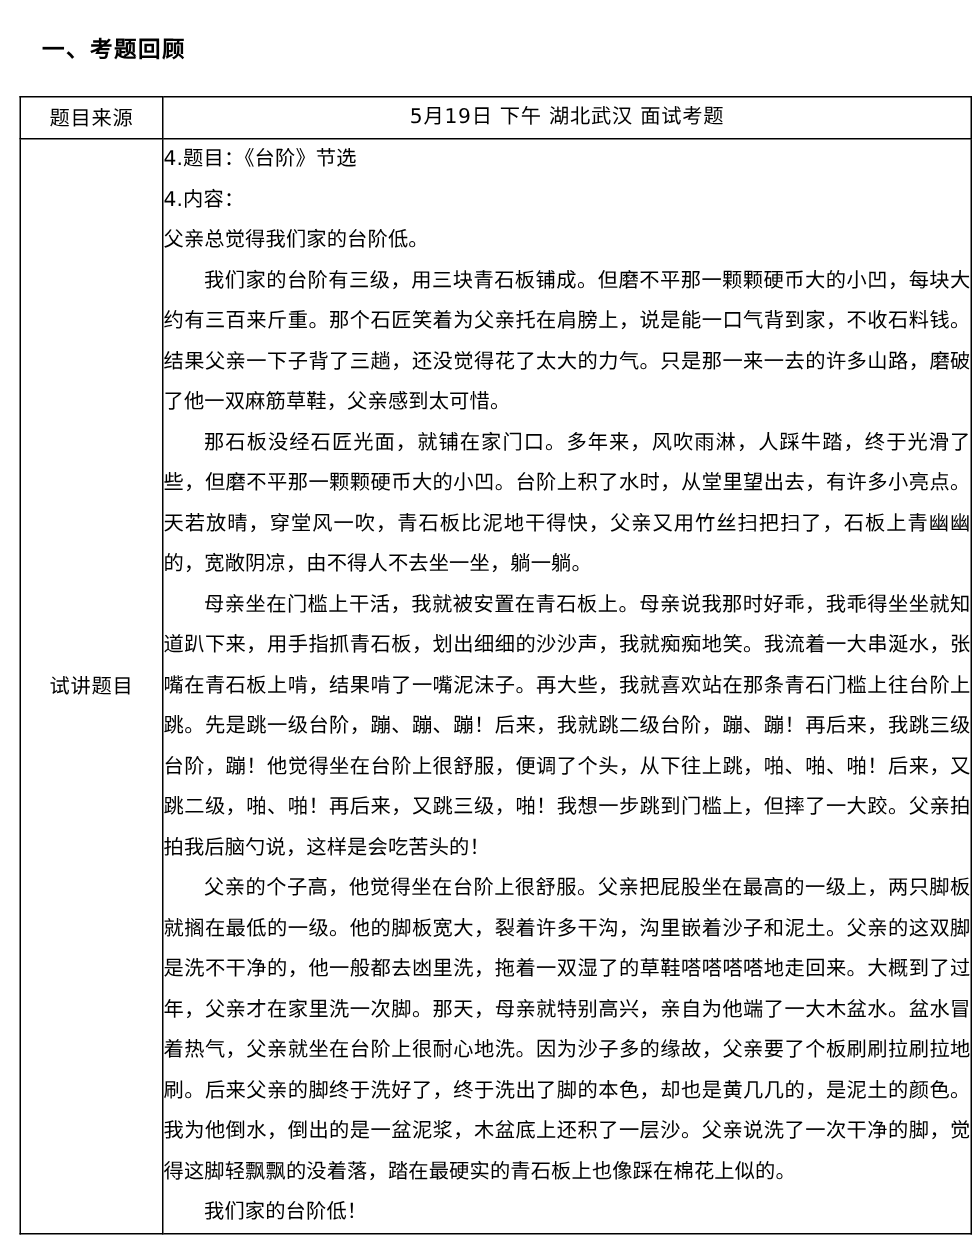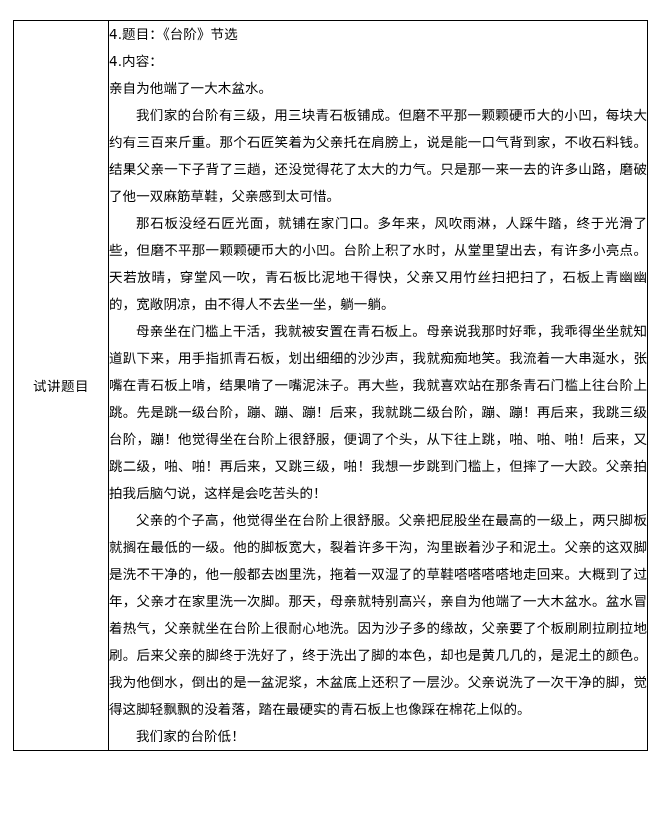--- a/index.html
+++ b/index.html
@@ -79,30 +79,35 @@
   .body-content p.indent {
     text-indent: 2em;
   }
 </style>
 </head>
 <body>
 
 <div class="page">
 
 
+  <h2 class="section-heading">一、考题回顾</h2>
 
   <table class="exam-table">
     <tbody>
+      <tr>
+        <td class="label-cell">题目来源</td>
+        <td class="header-value-cell">5月19日 下午 湖北武汉 面试考题</td>
+      </tr>
       <tr>
         <td class="label-cell">试讲题目</td>
         <td class="body-cell">
           <div class="body-content">
             <p>4.题目：《台阶》节选</p>
             <p>4.内容：</p>
-            <p>亲自为他端了一大木盆水。</p>
+            <p>父亲总觉得我们家的台阶低。</p>
             <p class="indent">我们家的台阶有三级，用三块青石板铺成。但磨不平那一颗颗硬币大的小凹，每块大约有三百来斤重。那个石匠笑着为父亲托在肩膀上，说是能一口气背到家，不收石料钱。结果父亲一下子背了三趟，还没觉得花了太大的力气。只是那一来一去的许多山路，磨破了他一双麻筋草鞋，父亲感到太可惜。</p>
             <p class="indent">那石板没经石匠光面，就铺在家门口。多年来，风吹雨淋，人踩牛踏，终于光滑了些，但磨不平那一颗颗硬币大的小凹。台阶上积了水时，从堂里望出去，有许多小亮点。天若放晴，穿堂风一吹，青石板比泥地干得快，父亲又用竹丝扫把扫了，石板上青幽幽的，宽敞阴凉，由不得人不去坐一坐，躺一躺。</p>
             <p class="indent">母亲坐在门槛上干活，我就被安置在青石板上。母亲说我那时好乖，我乖得坐坐就知道趴下来，用手指抓青石板，划出细细的沙沙声，我就痴痴地笑。我流着一大串涎水，张嘴在青石板上啃，结果啃了一嘴泥沫子。再大些，我就喜欢站在那条青石门槛上往台阶上跳。先是跳一级台阶，蹦、蹦、蹦！后来，我就跳二级台阶，蹦、蹦！再后来，我跳三级台阶，蹦！他觉得坐在台阶上很舒服，便调了个头，从下往上跳，啪、啪、啪！后来，又跳二级，啪、啪！再后来，又跳三级，啪！我想一步跳到门槛上，但摔了一大跤。父亲拍拍我后脑勺说，这样是会吃苦头的！</p>
             <p class="indent">父亲的个子高，他觉得坐在台阶上很舒服。父亲把屁股坐在最高的一级上，两只脚板就搁在最低的一级。他的脚板宽大，裂着许多干沟，沟里嵌着沙子和泥土。父亲的这双脚是洗不干净的，他一般都去凼里洗，拖着一双湿了的草鞋嗒嗒嗒嗒地走回来。大概到了过年，父亲才在家里洗一次脚。那天，母亲就特别高兴，亲自为他端了一大木盆水。盆水冒着热气，父亲就坐在台阶上很耐心地洗。因为沙子多的缘故，父亲要了个板刷刷拉刷拉地刷。后来父亲的脚终于洗好了，终于洗出了脚的本色，却也是黄几几的，是泥土的颜色。我为他倒水，倒出的是一盆泥浆，木盆底上还积了一层沙。父亲说洗了一次干净的脚，觉得这脚轻飘飘的没着落，踏在最硬实的青石板上也像踩在棉花上似的。</p>
             <p class="indent">我们家的台阶低！</p>
           </div>
         </td>
       </tr>
     </tbody>
   </table>

